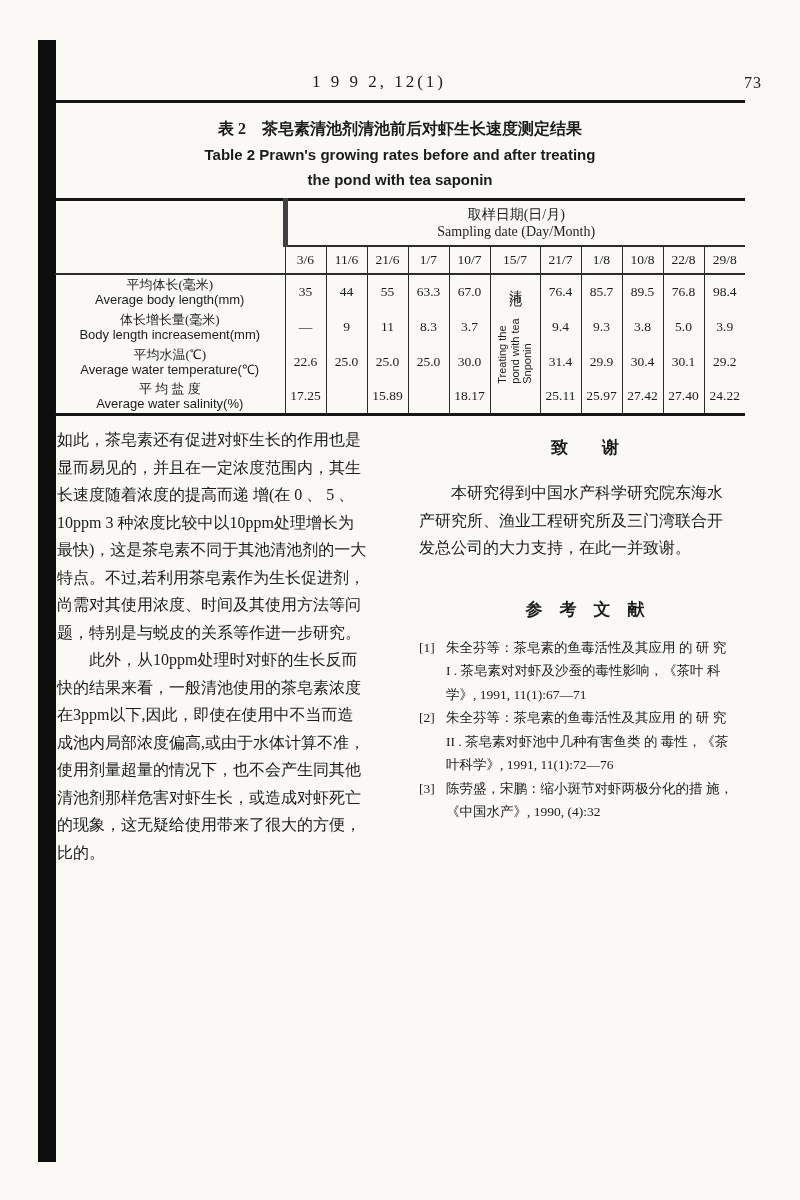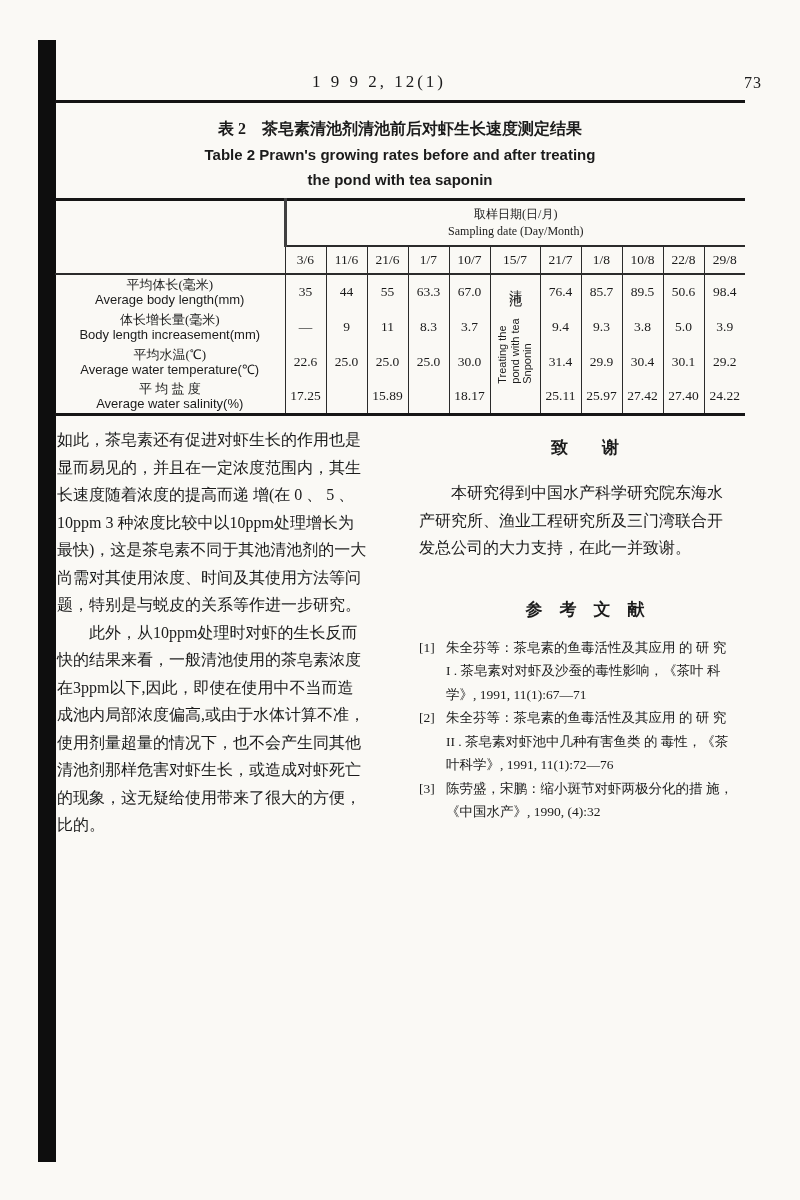--- a/index.html
+++ b/index.html
@@ -25,22 +25,22 @@
   .cap-zh { top:119px; font-size:16px; }
   .cap-en { font-family:"Liberation Sans", sans-serif; font-size:15px; }
   .cap-en1 { top:146px; }
   .cap-en2 { top:171px; }
 
   
   .tbl-wrap { left:55px; top:198px; width:690px; }
   table { border-collapse:collapse; table-layout:fixed; width:690px;
     border-top:3px solid #161616; border-bottom:3px solid #161616; }
   th, td { padding:0; font-weight:normal; text-align:center; vertical-align:middle; }
-  th.group { border-bottom:2px solid #2b2b2b; border-left:3px solid #404040;
-    height:44px; font-size:12px; line-height:17px; }
+  th.group { border-bottom:2px solid #2b2b2b; border-left:5px solid #404040;
+    height:44px; font-size:14px; line-height:17px; }
   th.lbl-head { border-bottom:2px solid #2b2b2b; }
   tr.dates th { border-bottom:2px solid #2b2b2b; border-left:1px solid #2b2b2b;
     height:26px; font-size:13.5px; }
   tbody tr { height:35px; }
   tbody td { border-left:1px solid #2b2b2b; font-size:13.5px; }
   tbody td.lbl { border-left:none; }
   td.lbl .zh { font-size:13px; line-height:15px; }
   td.lbl .en { font-size:13px; line-height:15px; font-family:"Liberation Sans", sans-serif; }
   td.treat { position:relative; }
   .v-zh { position:absolute; top:4px; left:50%; transform:translateX(-50%);
@@ -129,21 +129,21 @@
         <div class="v-zh">清池</div>
         <div class="v-en">
           <div>Treating the</div>
           <div>pond with tea</div>
           <div>Snponin</div>
         </div>
       </td>
       <td>76.4</td>
       <td>85.7</td>
       <td>89.5</td>
-      <td>50.6</td>
+      <td>76.8</td>
       <td>98.4</td>
     </tr>
     <tr>
       <td class="lbl">
         <div class="zh">体长增长量(毫米)</div>
         <div class="en">Body length increasement(mm)</div>
       </td>
       <td>—</td>
       <td>9</td>
       <td>11</td>
@@ -190,20 +190,21 @@
   </tbody>
 </table>
 </div>
 
 <div class="abs col-left">
   <div class="ln">如此，茶皂素还有促进对虾生长的作用也是</div>
   <div class="ln">显而易见的，并且在一定浓度范围内，其生</div>
   <div class="ln">长速度随着浓度的提高而递 增(在 0 、 5 、</div>
   <div class="ln">10ppm 3 种浓度比较中以10ppm处理增长为</div>
   <div class="ln">最快)，这是茶皂素不同于其池清池剂的一大</div>
+  <div class="ln">特点。不过,若利用茶皂素作为生长促进剂，</div>
   <div class="ln">尚需对其使用浓度、时间及其使用方法等问</div>
   <div class="ln">题，特别是与蜕皮的关系等作进一步研究。</div>
   <div class="ln">　　此外，从10ppm处理时对虾的生长反而</div>
   <div class="ln">快的结果来看，一般清池使用的茶皂素浓度</div>
   <div class="ln">在3ppm以下,因此，即使在使用中不当而造</div>
   <div class="ln">成池内局部浓度偏高,或由于水体计算不准，</div>
   <div class="ln">使用剂量超量的情况下，也不会产生同其他</div>
   <div class="ln">清池剂那样危害对虾生长，或造成对虾死亡</div>
   <div class="ln">的现象，这无疑给使用带来了很大的方便，</div>
   <div class="ln">比的。</div>

